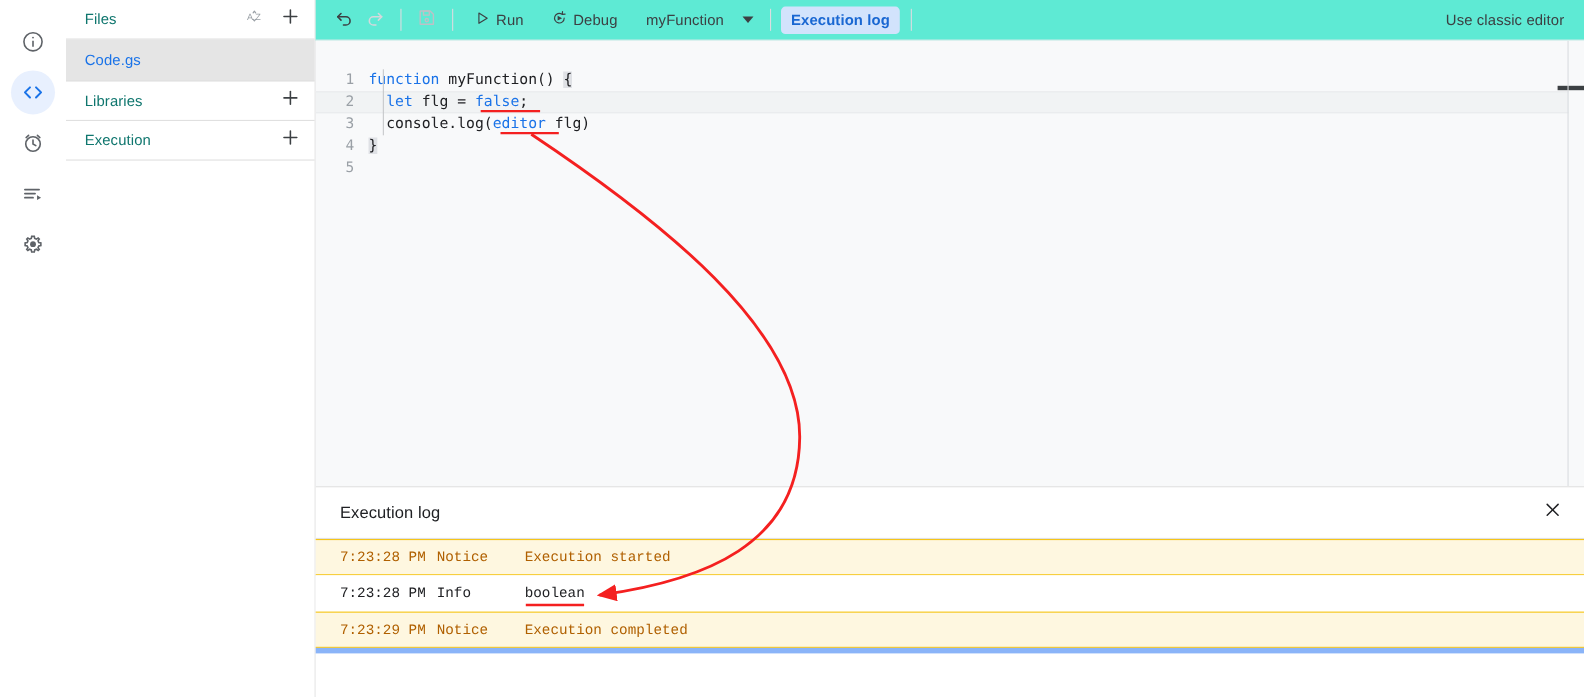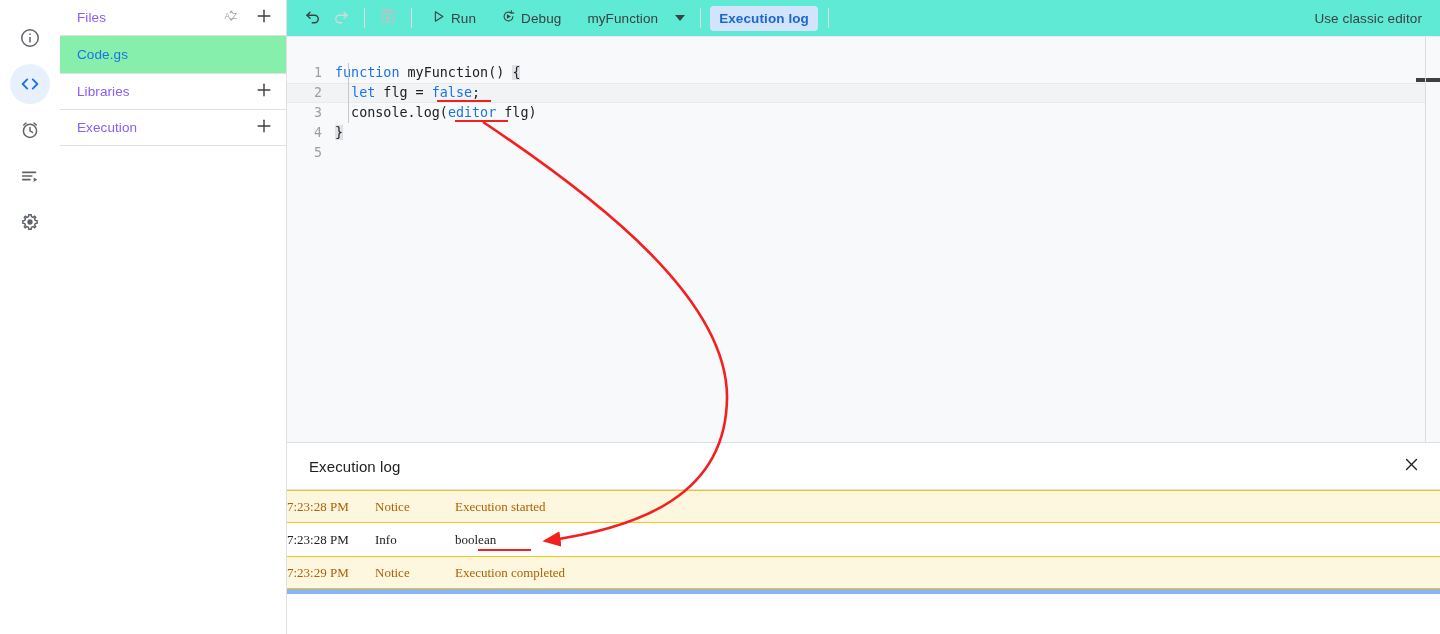--- a/index.html
+++ b/index.html
@@ -31,31 +31,31 @@
     position:absolute; left:60px; top:0; width:227px; height:634px;
     background:#ffffff; border-right:1px solid #e0e0e0;
   }
   .panel-row {
     height:36px; display:flex; align-items:center;
     padding:0 10px 0 17px;
     border-bottom:1px solid #e0e0e0;
     position:relative;
   }
   .panel-title {
-    font-size:13.5px; color:#8b5cf6; font-weight:500;
+    font-size:13.5px; color:#0f766e; font-weight:500;
     letter-spacing:.1px; flex:1;
   }
   .panel-actions { display:flex; align-items:center; gap:8px; }
   .icon-btn {
     width:24px; height:24px; display:flex; align-items:center;
     justify-content:center; cursor:pointer; border-radius:50%;
   }
   .file-item {
     height:38px; display:flex; align-items:center;
-    padding-left:17px; background:#86efac; cursor:pointer;
+    padding-left:17px; background:#e5e5e5; cursor:pointer;
     border-bottom:1px solid #e0e0e0;
   }
   .file-item-label { font-size:13.5px; color:#1a73e8; letter-spacing:.1px; }
 
   
   .toolbar {
     position:absolute; left:287px; top:0; width:1153px; height:37px;
     background:#5eead4; display:flex; align-items:center;
     padding-left:12px; border-bottom:1px solid #e8eaed;
   }
@@ -143,21 +143,22 @@
   }
   .log-title {
     font-size:15px; color:#202124; letter-spacing:.1px; flex:1;
   }
   .log-close {
     width:30px; height:30px; display:flex; align-items:center;
     justify-content:center; cursor:pointer; border-radius:50%;
   }
   .log-row {
     height:33px; display:flex; align-items:center;
-    font-family:Liberation Serif, serif; font-size:13px;
+    font-family:Liberation Mono, monospace; font-size:13px;
+    padding-left:22px;
   }
   .log-row.notice {
     background:#fef7e0; color:#b06000;
     border-top:1px solid #f5c518; border-bottom:1px solid #f5c518;
   }
   .log-row.info { background:#ffffff; color:#202124; }
   .c-time { width:88px; flex:none; }
   .c-level { width:80px; flex:none; }
   .c-msg { flex:1; position:relative; }
   .log-progress {

